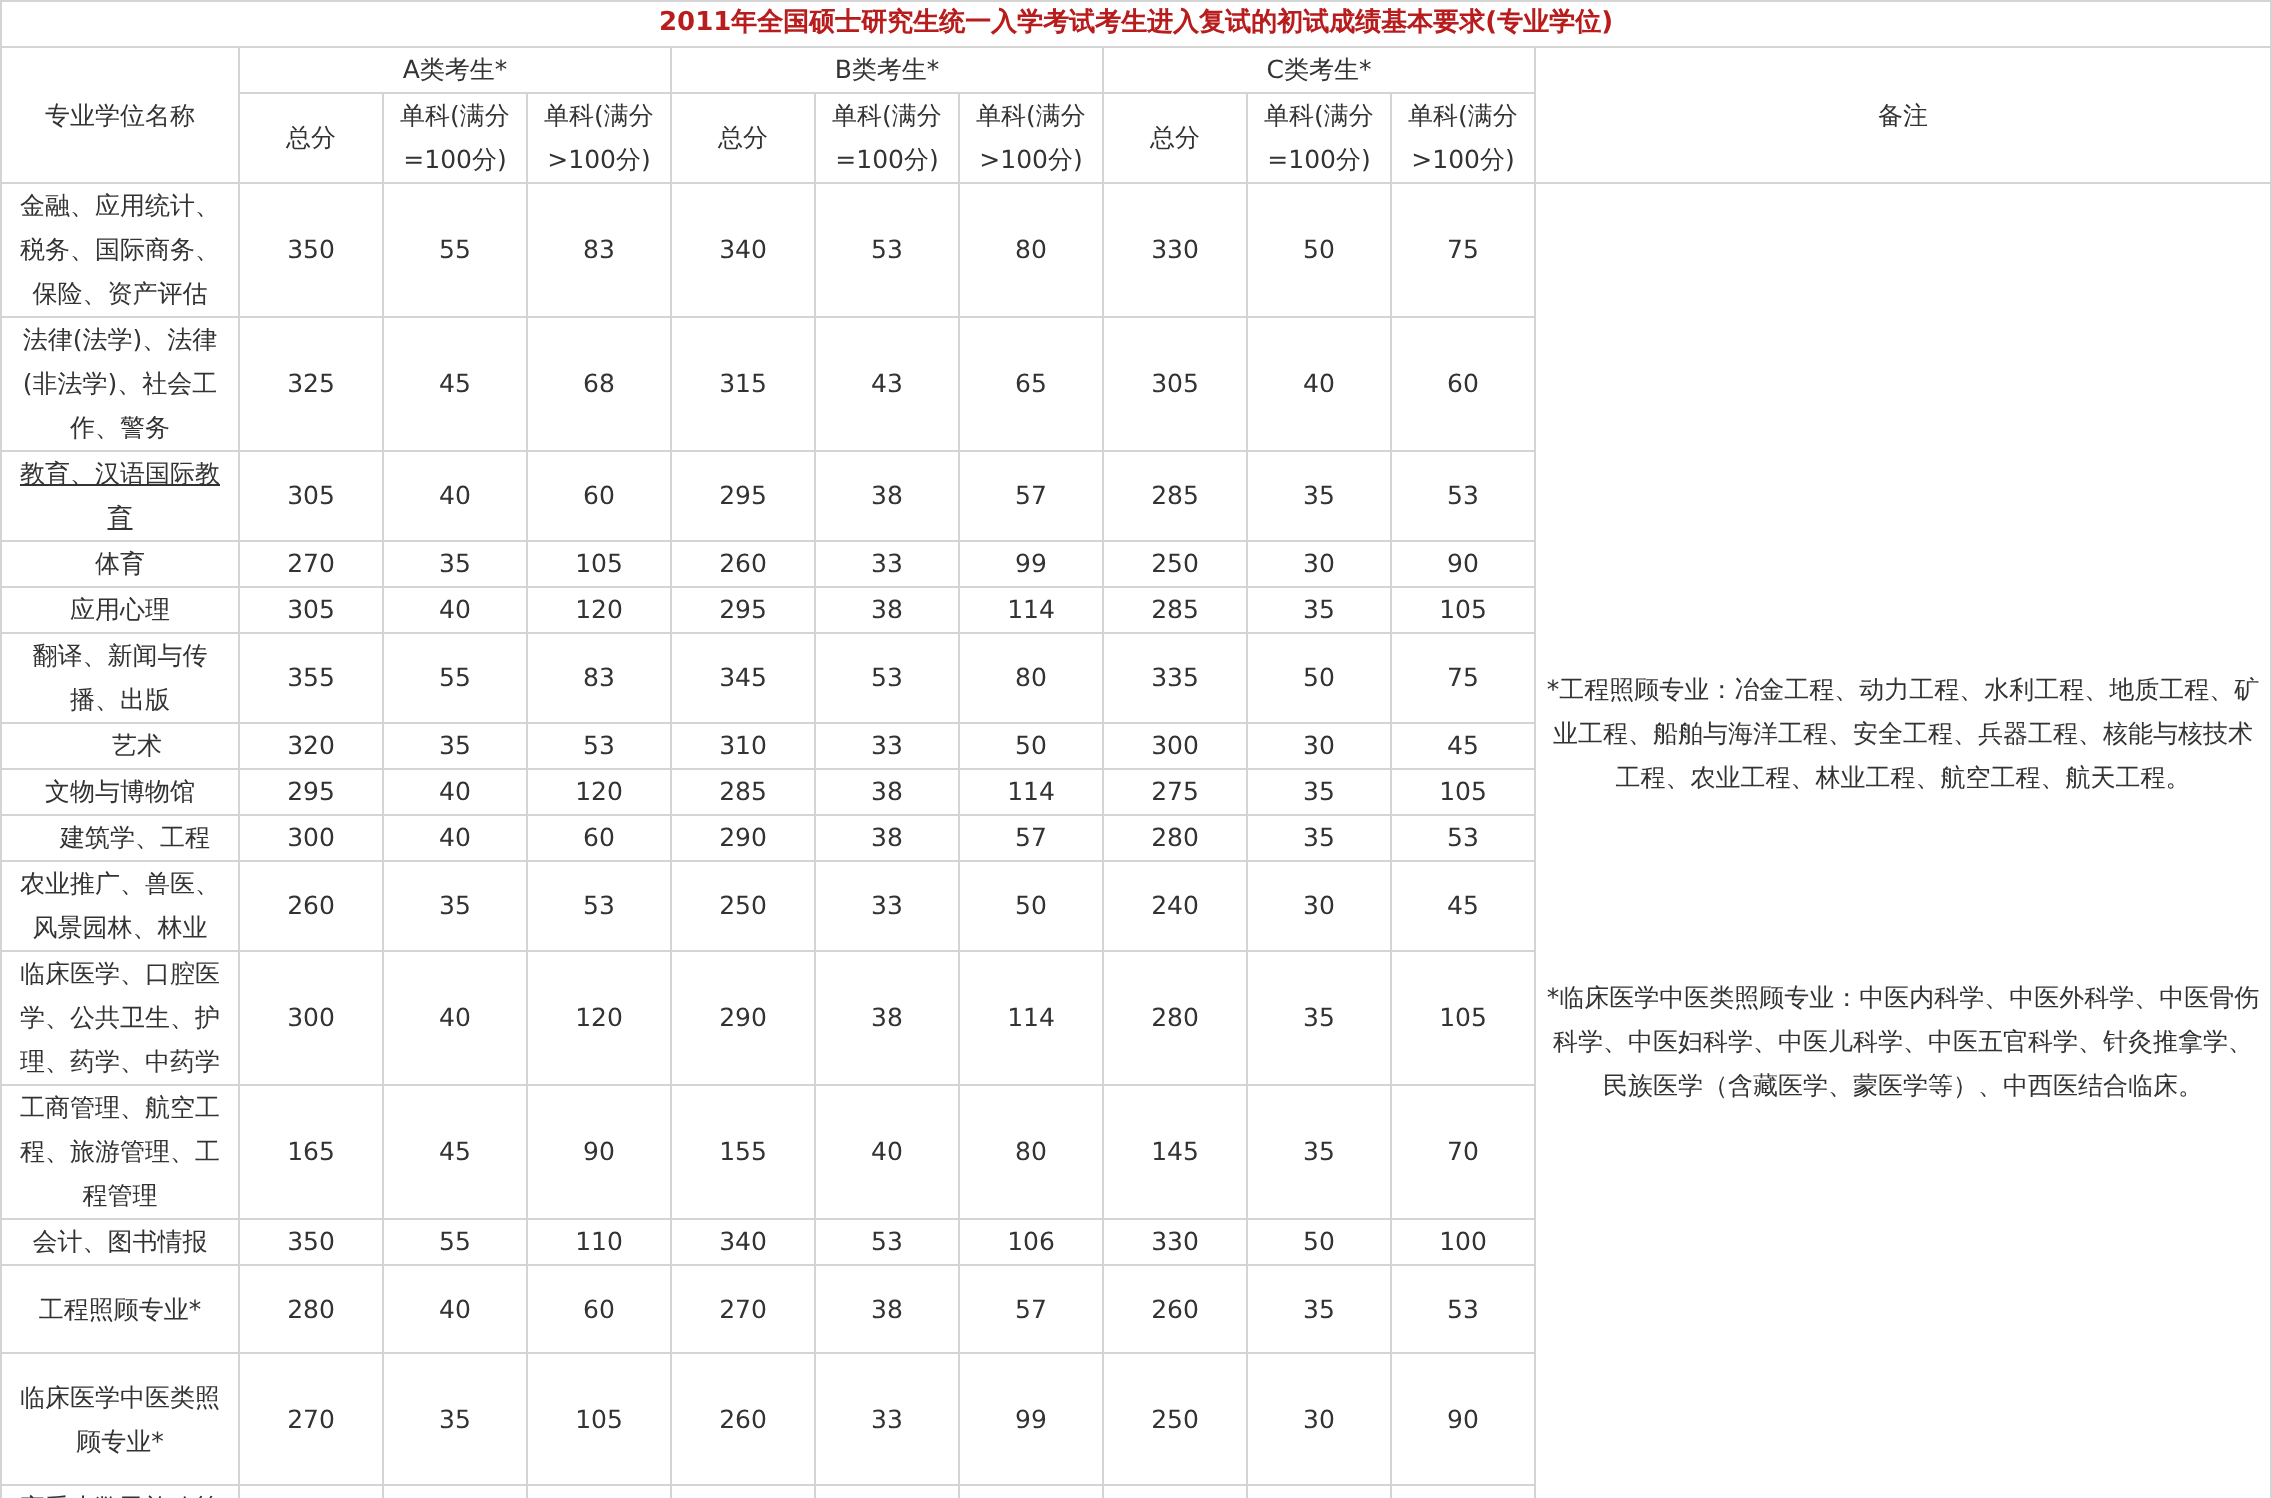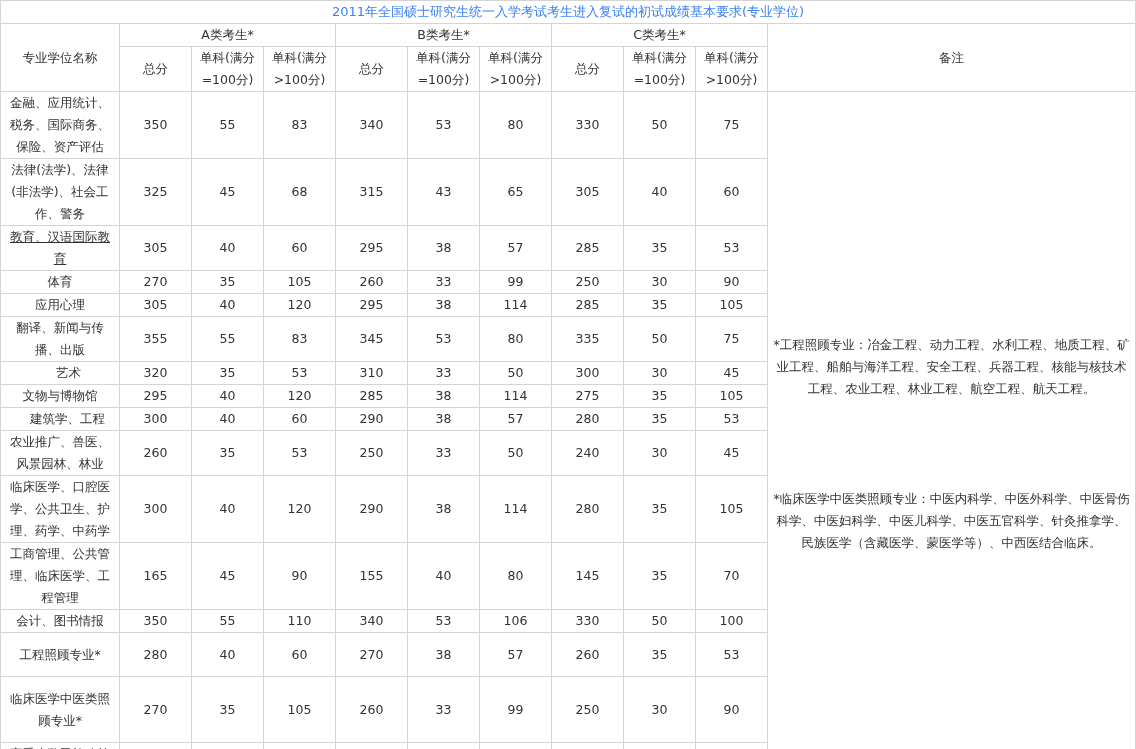--- a/index.html
+++ b/index.html
@@ -11,21 +11,21 @@
     font-size: 12.5px;
     line-height: 22px;
   }
   table.score-table td {
     border: 1px solid #d4d4d4;
     text-align: center;
     vertical-align: middle;
     padding: 0 3px;
     overflow: hidden;
   }
-  td.title-cell { height: 21px; font-size: 13px; color:#3b82f6; }
+  td.title-cell { height: 21px; font-size: 13px; color:#b91c1c;font-weight:bold; }
   td.name-cell { word-break: break-all; }
   td.remark-cell { text-align:left; padding: 0 2px 0 4px; font-size:12.5px; line-height:22px; vertical-align: middle; }
   .remark-block { display:block; }
   .remark-spacer { display:block; height: 80px; }
   tr.h22 td { height: 21px; }
   tr.h44 td { height: 43px; }
 </style>
 </head>
 <body>
 
@@ -198,21 +198,21 @@
         <td>40</td>
         <td>120</td>
         <td>290</td>
         <td>38</td>
         <td>114</td>
         <td>280</td>
         <td>35</td>
         <td>105</td>
       </tr>
       <tr>
-        <td class="name-cell" style="height: 65px;">工商管理、公共管理、临床医学、工程管理</td>
+        <td class="name-cell" style="height: 65px;">工商管理、航空工程、旅游管理、工程管理</td>
         <td>165</td>
         <td>45</td>
         <td>90</td>
         <td>155</td>
         <td>40</td>
         <td>80</td>
         <td>145</td>
         <td>35</td>
         <td>70</td>
       </tr>

